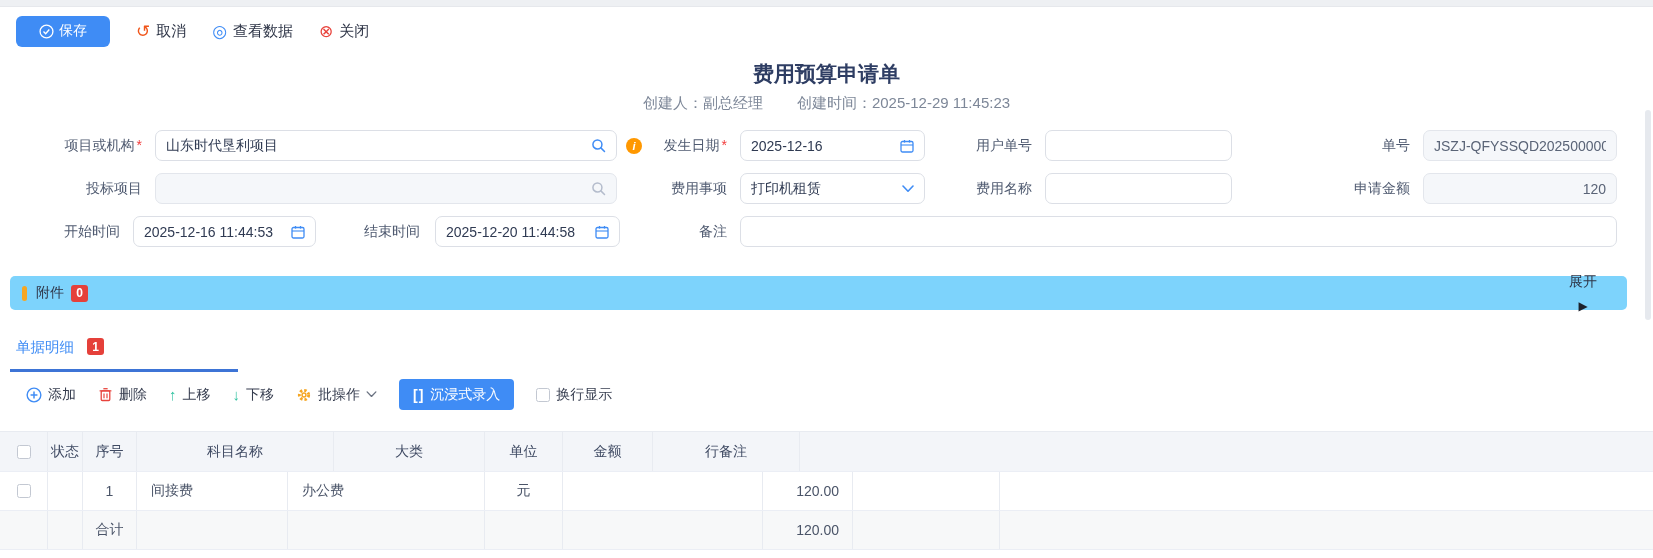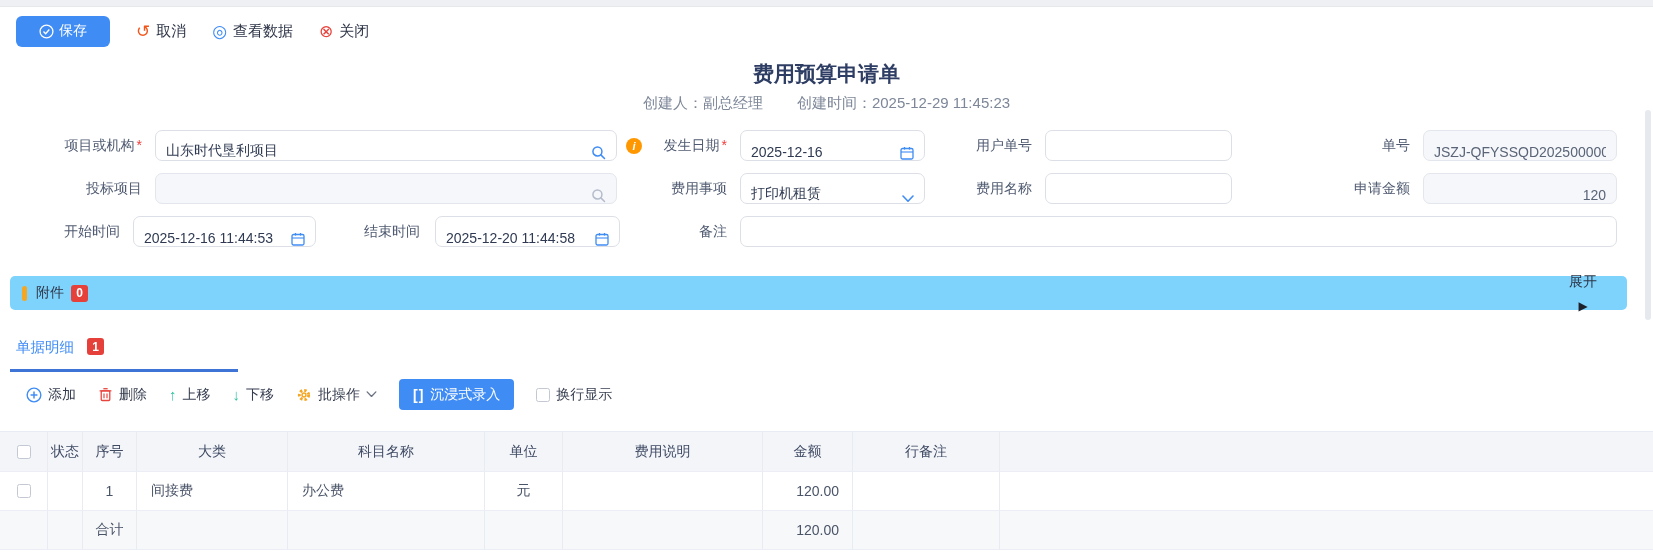--- a/index.html
+++ b/index.html
@@ -22,21 +22,21 @@
   .meta{margin-top:6px;text-align:center;font-size:15px;color:#7d8798;}
   .meta .gap{display:inline-block;width:34px;}
 
   
   .form{margin-top:17px;font-size:14px;}
   .frow{display:grid;grid-template-columns:150px 462px 113px 185px 110px 187px 181px 194px;
         column-gap:5px;align-items:center;margin-bottom:12px;height:31px;}
   .frow3{display:flex;align-items:center;margin-bottom:0;height:31px;}
   .flabel{text-align:right;padding-right:8px;box-sizing:border-box;color:#4f5a70;white-space:nowrap;}
   .req{color:#f23c3c;margin-left:2px;}
-  .field{position:relative;display:flex;align-items:flex-end;box-sizing:border-box;height:31px;
+  .field{position:relative;display:flex;align-items:center;box-sizing:border-box;height:31px;
          border:1px solid #dcdfe6;border-radius:7px;background:#fff;padding:0 10px;color:#2f3a52;}
   .field .fval{flex:1;white-space:nowrap;overflow:hidden;font-size:14px;}
   .field.ro{background:#f5f7fa;border-color:#e3e6ec;color:#5a6477;}
   .field.dis{background:#f5f7fa;border-color:#e3e6ec;}
   .field.ar .fval{text-align:right;}
   .ficon{flex:none;display:flex;align-items:center;margin-left:6px;color:#3f8cf5;}
   .ficon.gray{color:#b4bccc;}
   .info-dot{position:absolute;right:-26px;top:7px;width:16px;height:16px;border-radius:50%;
         background:#ff9800;color:#fff;font-size:11px;font-weight:bold;display:flex;
         align-items:center;justify-content:center;font-style:italic;}
@@ -299,24 +299,23 @@
     </div>
   </div>
 
   <div class="tbl">
     <div class="trow thead">
       <div class="tc col-check">
           <span class="cb"></span>
         </div>
       <div class="tc col-status">状态</div>
       <div class="tc col-seq">序号</div>
+      <div class="tc col-subj">科目名称</div>
       <div class="tc col-cat">大类</div>
-      <div class="tc col-subj">科目名称</div>
       <div class="tc col-unit">单位</div>
-      <div class="tc col-desc">费用说明</div>
       <div class="tc col-amt">金额</div>
       <div class="tc col-note">行备注</div>
       <div class="tc col-fill"></div>
     </div>
     <div class="trow">
       <div class="tc col-check">
           <span class="cb"></span>
         </div>
       <div class="tc col-status"></div>
       <div class="tc col-seq">1</div>

